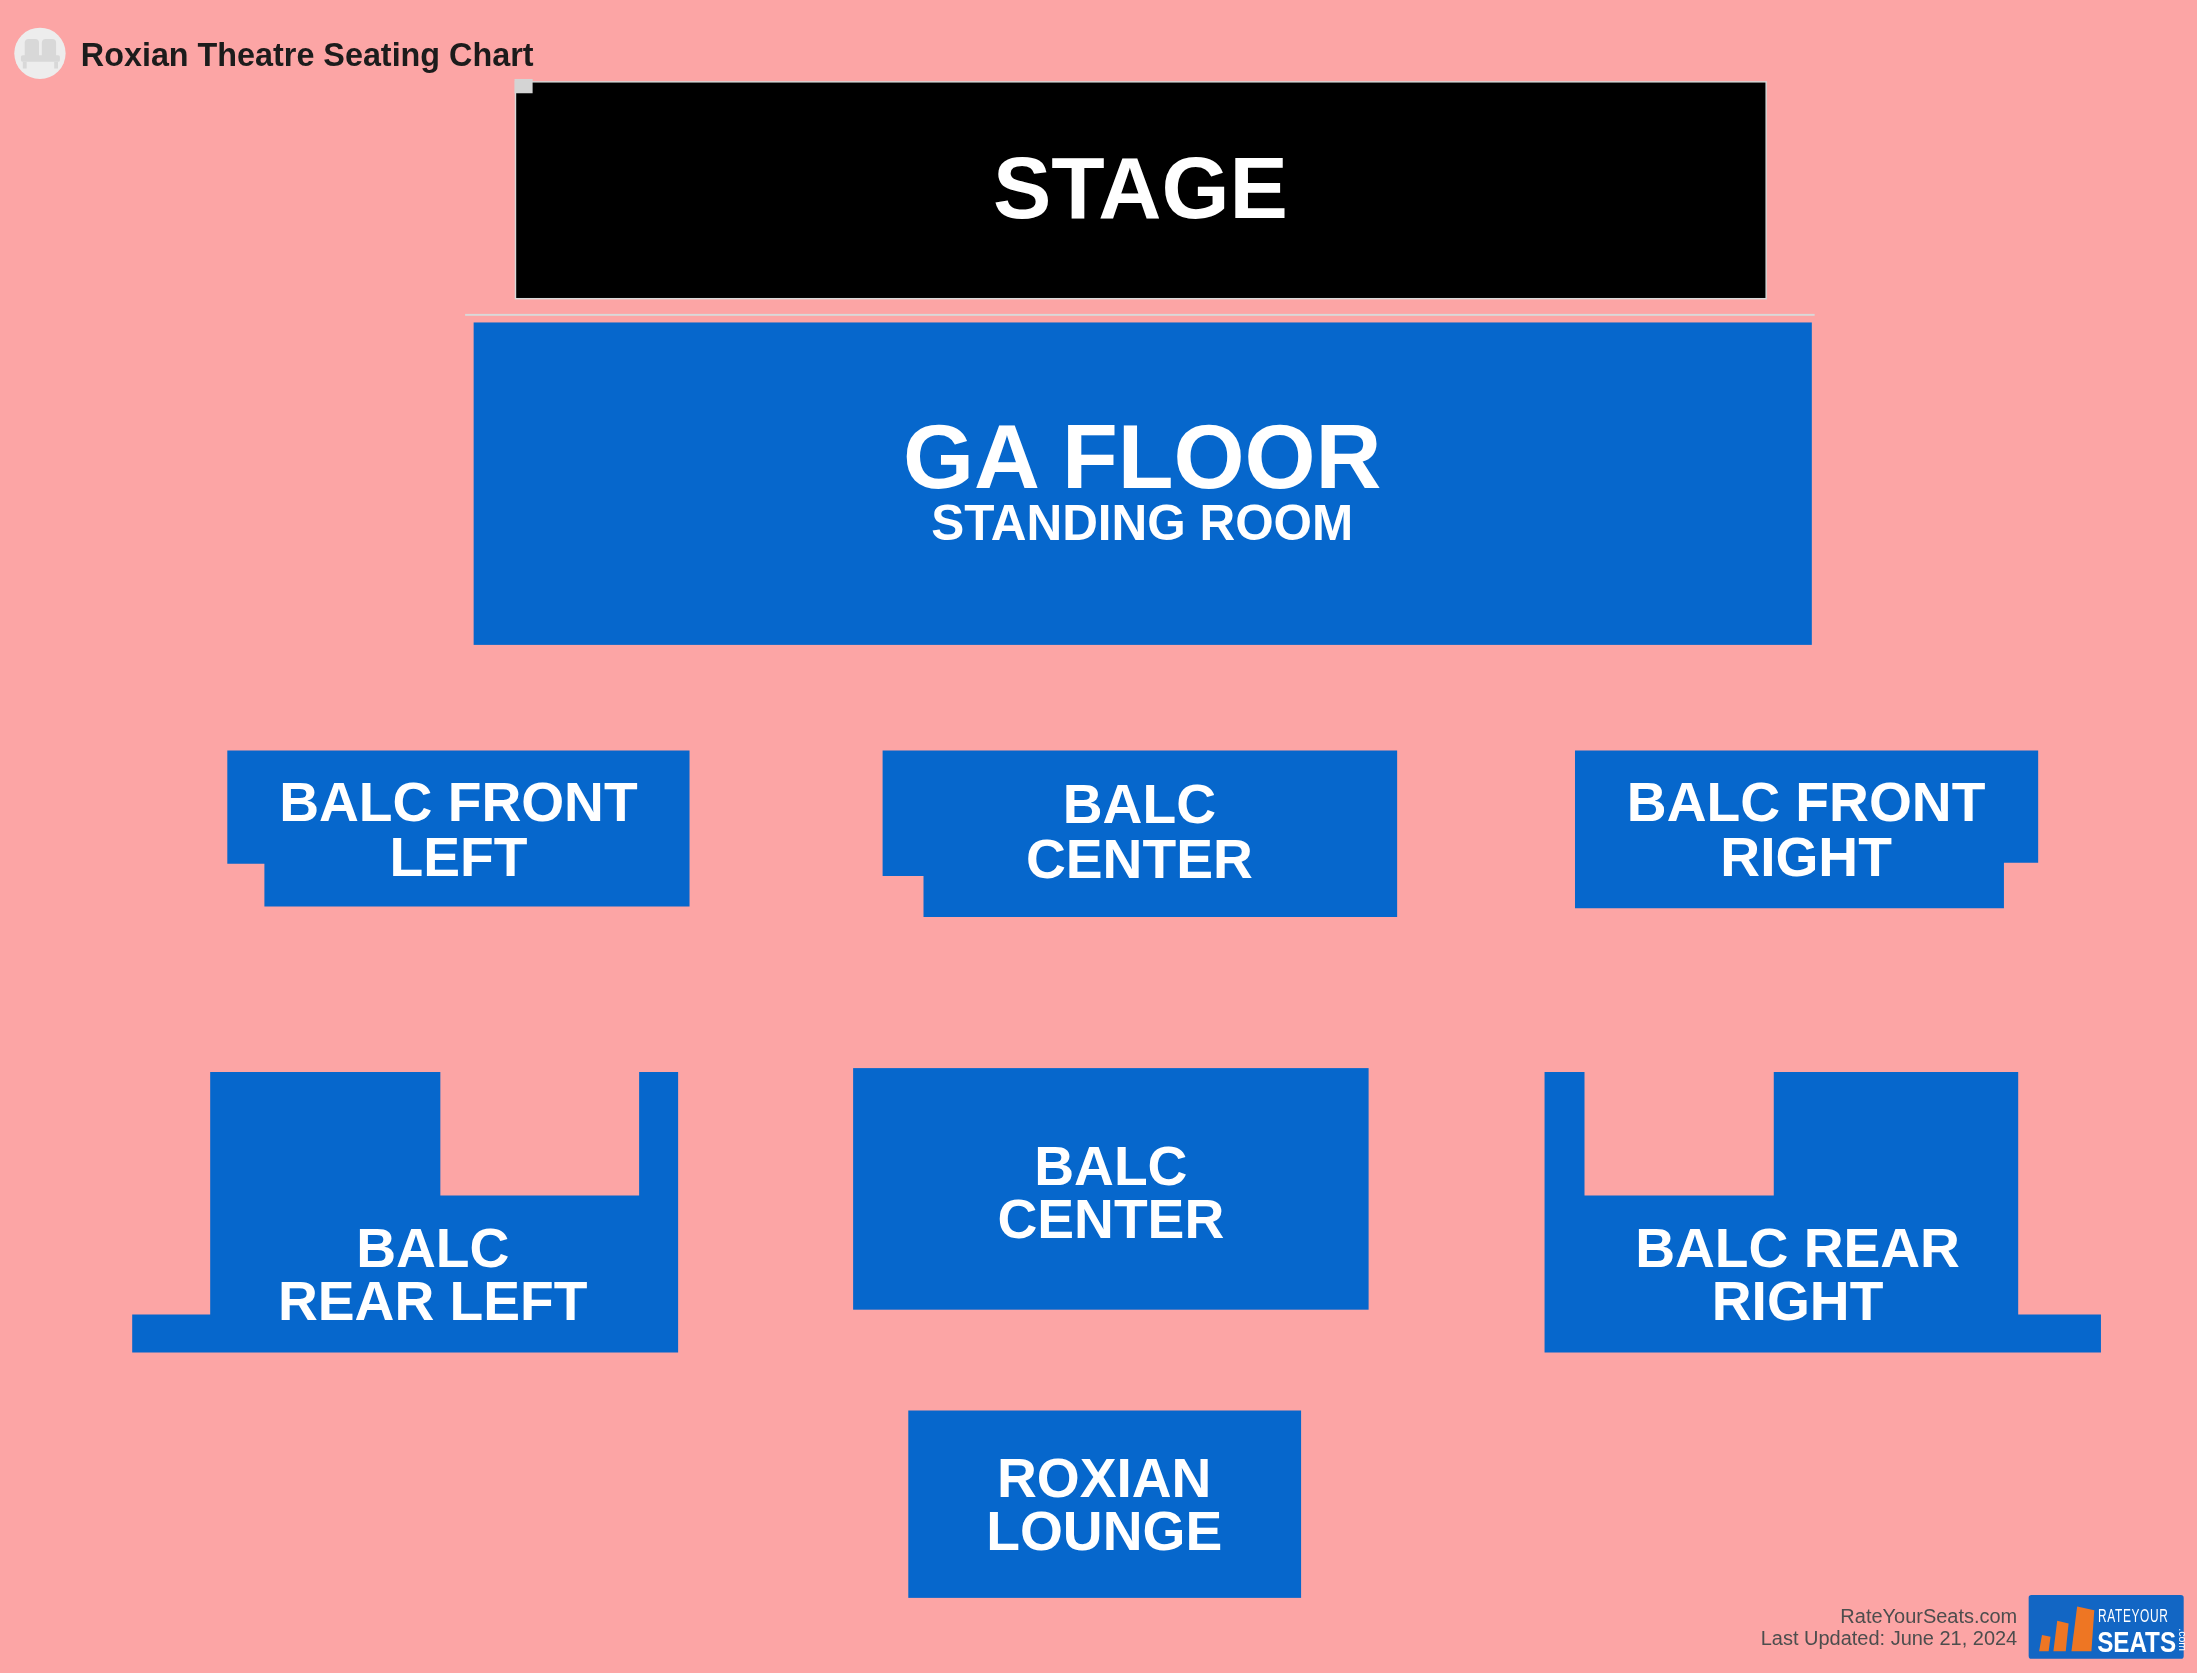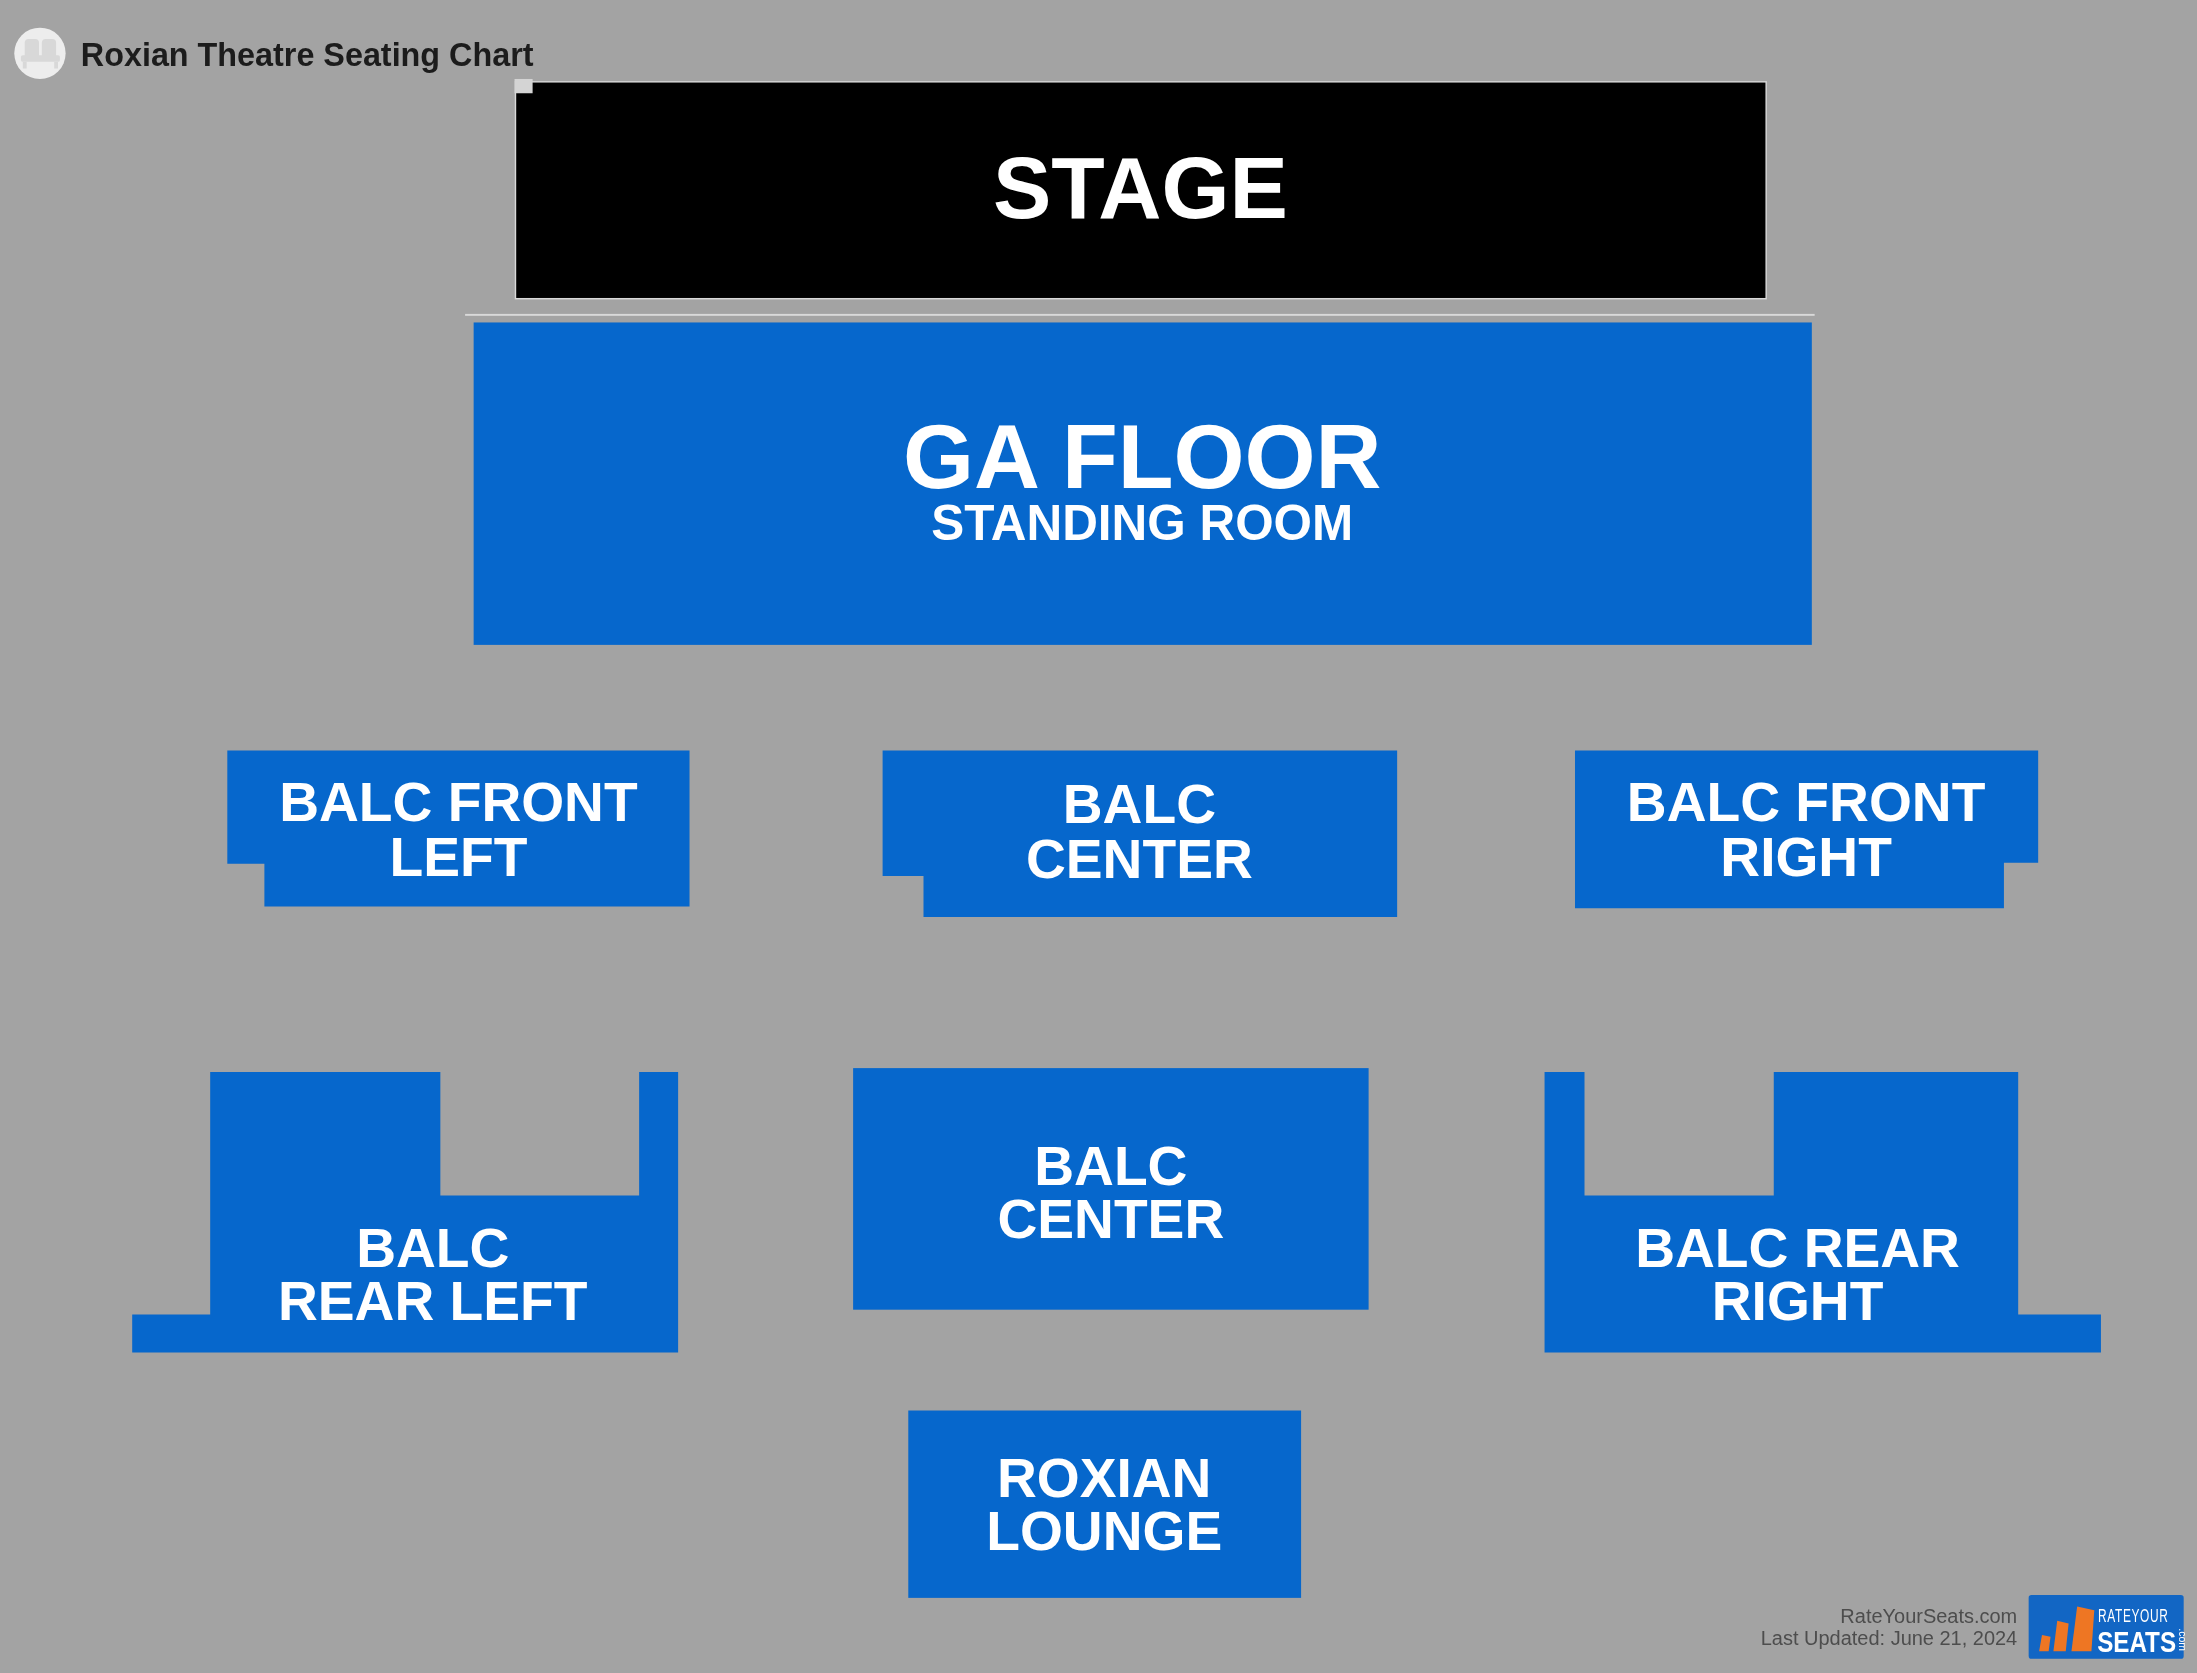--- a/index.html
+++ b/index.html
@@ -9,21 +9,21 @@
     --corner-gray:#d4d4d4;
     --divider-gray:#d9d9d9;
     --footer-text:#4d4d4d;
     --logo-blue:#1266C4;
     --logo-orange:#EE7623;
     --icon-circle:#ededed;
     --icon-seat:#d8d8d8;
     --title-color:#1c1c1c;
   }
   html,body{margin:0;padding:0;background:#ffffff;}
-  .page{position:relative;width:2197px;height:1674px;background:#a3a3a3;overflow:hidden;}
+  .page{position:relative;width:2197px;height:1674px;background:#fca5a5;overflow:hidden;}
   svg{display:block;}
   text{font-family:"Liberation Sans","DejaVu Sans",sans-serif;}
   .sec{fill:var(--section-blue,#0667CC);}
   .stage-rect{fill:var(--stage-black,#000);stroke:var(--stage-border,#d9d9d9);stroke-width:1.5;}
   .seclabel{fill:#ffffff;font-weight:bold;text-anchor:middle;dominant-baseline:central;}
   .fs92{font-size:92px;}
   .fs96{font-size:96px;}
   .fs58{font-size:58px;}
   .fs52{font-size:52px;}
   .title{fill:var(--title-color,#1c1c1c);font-size:34px;font-weight:bold;}

